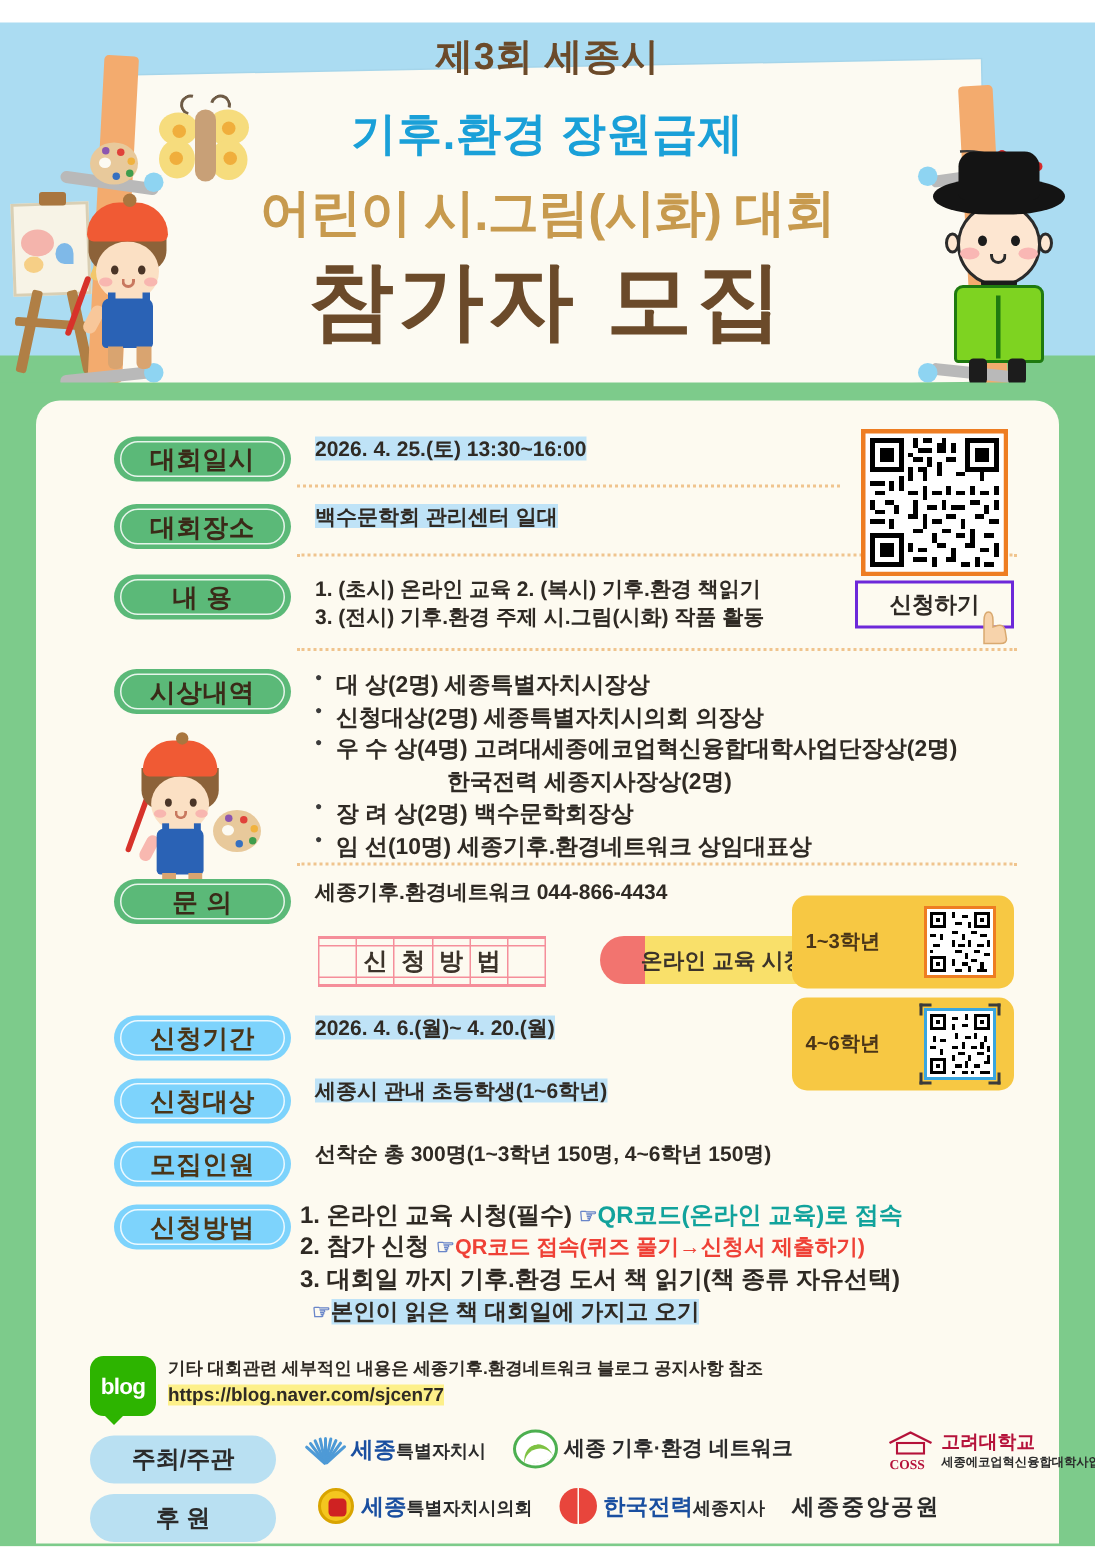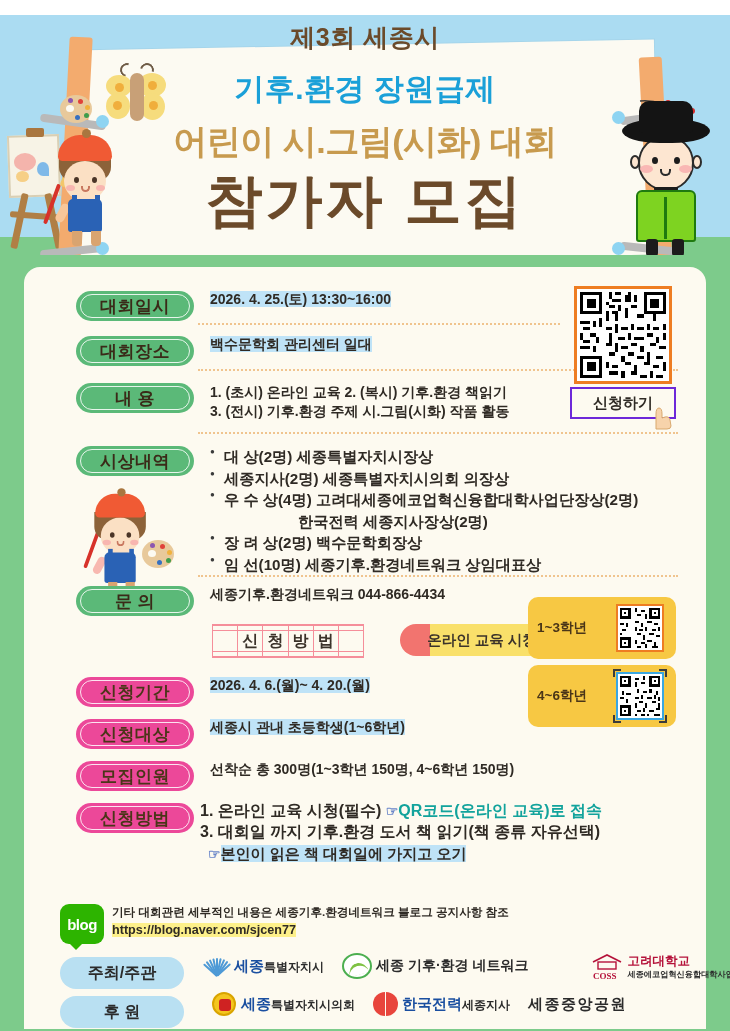--- a/index.html
+++ b/index.html
@@ -187,21 +187,21 @@
     display: flex; align-items: center; justify-content: center;
     font-size: 17px; font-weight: bold;
     letter-spacing: 0.5px;
     position: relative;
   }
   .pill::after {
     content: ""; position: absolute; left: 4px; top: 3px; right: 4px; bottom: 3px;
     border: 1px solid rgba(255,255,255,0.85); border-radius: 12px; pointer-events: none;
   }
   .pill.green { background: #5bb978; color: #3a2a18; }
-  .pill.gold  { background: #ec4899; color: #4a3518; }
+  .pill.gold  { background: #7dd3fc; color: #4a3518; }
   .val {
     font-size: 14px; color: #2f2a24; font-weight: bold; line-height: 1.28;
     padding-left: 16px; white-space: nowrap;
   }
   .hl-blue { background: #bfe3f7; }
   .dotted {
     position: absolute; height: 0;
     border-top: 2px dotted #f0c48e;
   }
 
@@ -549,21 +549,21 @@
     </div>
   </div>
   <div class="dotted" style="left:198px;top:432px;width:480px;"></div>
 
   <div class="row" style="left:76px;top:446px;">
     <div class="pill green">
       <span>시상내역</span>
     </div>
     <ul class="bullets">
       <li>대      상(2명) 세종특별자치시장상</li>
-      <li>세종지사(2명) 세종특별자치시의회 의장상</li>
+      <li>신청대상(2명) 세종특별자치시의회 의장상</li>
       <li>우 수 상(4명) 고려대세종에코업혁신융합대학사업단장상(2명)</li>
       <li class="sub" style="padding-left:88px;">한국전력 세종지사장상(2명)</li>
       <li>장 려 상(2명) 백수문학회장상</li>
       <li>임      선(10명) 세종기후.환경네트워크 상임대표상</li>
     </ul>
   </div>
 
   <div class="boy" style="left:83px;top:488px;width:76px;height:96px;transform:scale(0.92);">
     <div class="brush" style="left:4px;top:42px;"></div>
     <div class="brush-tip" style="left:15px;top:36px;"></div>
@@ -644,20 +644,23 @@
   </div>
 
   <div class="row" style="left:76px;top:803px;">
     <div class="pill gold">
       <span>신청방법</span>
     </div>
   </div>
   <div class="steps">
     <div>
       <span>1. </span><span>온라인 교육 시청(필수) </span><span class="hand-sm">☞</span><span class="teal">QR코드(온라인 교육)로 접속</span>
+    </div>
+    <div>
+      <span>2. </span><span>참가 신청 </span><span class="hand-sm">☞</span><span class="red pt-sm">QR코드 접속(퀴즈 풀기→신청서 제출하기)</span>
     </div>
     <div>
       <span>3. </span><span>대회일 까지 기후.환경 도서 책 읽기(책 종류 자유선택)</span>
     </div>
     <div style="padding-left:8px;">
       <span class="hand-sm">☞</span><span class="note-hl" style="font-size:15px;">본인이 읽은 책 대회일에 가지고 오기</span>
     </div>
   </div>
 
   <div class="qr-box qr-main">

